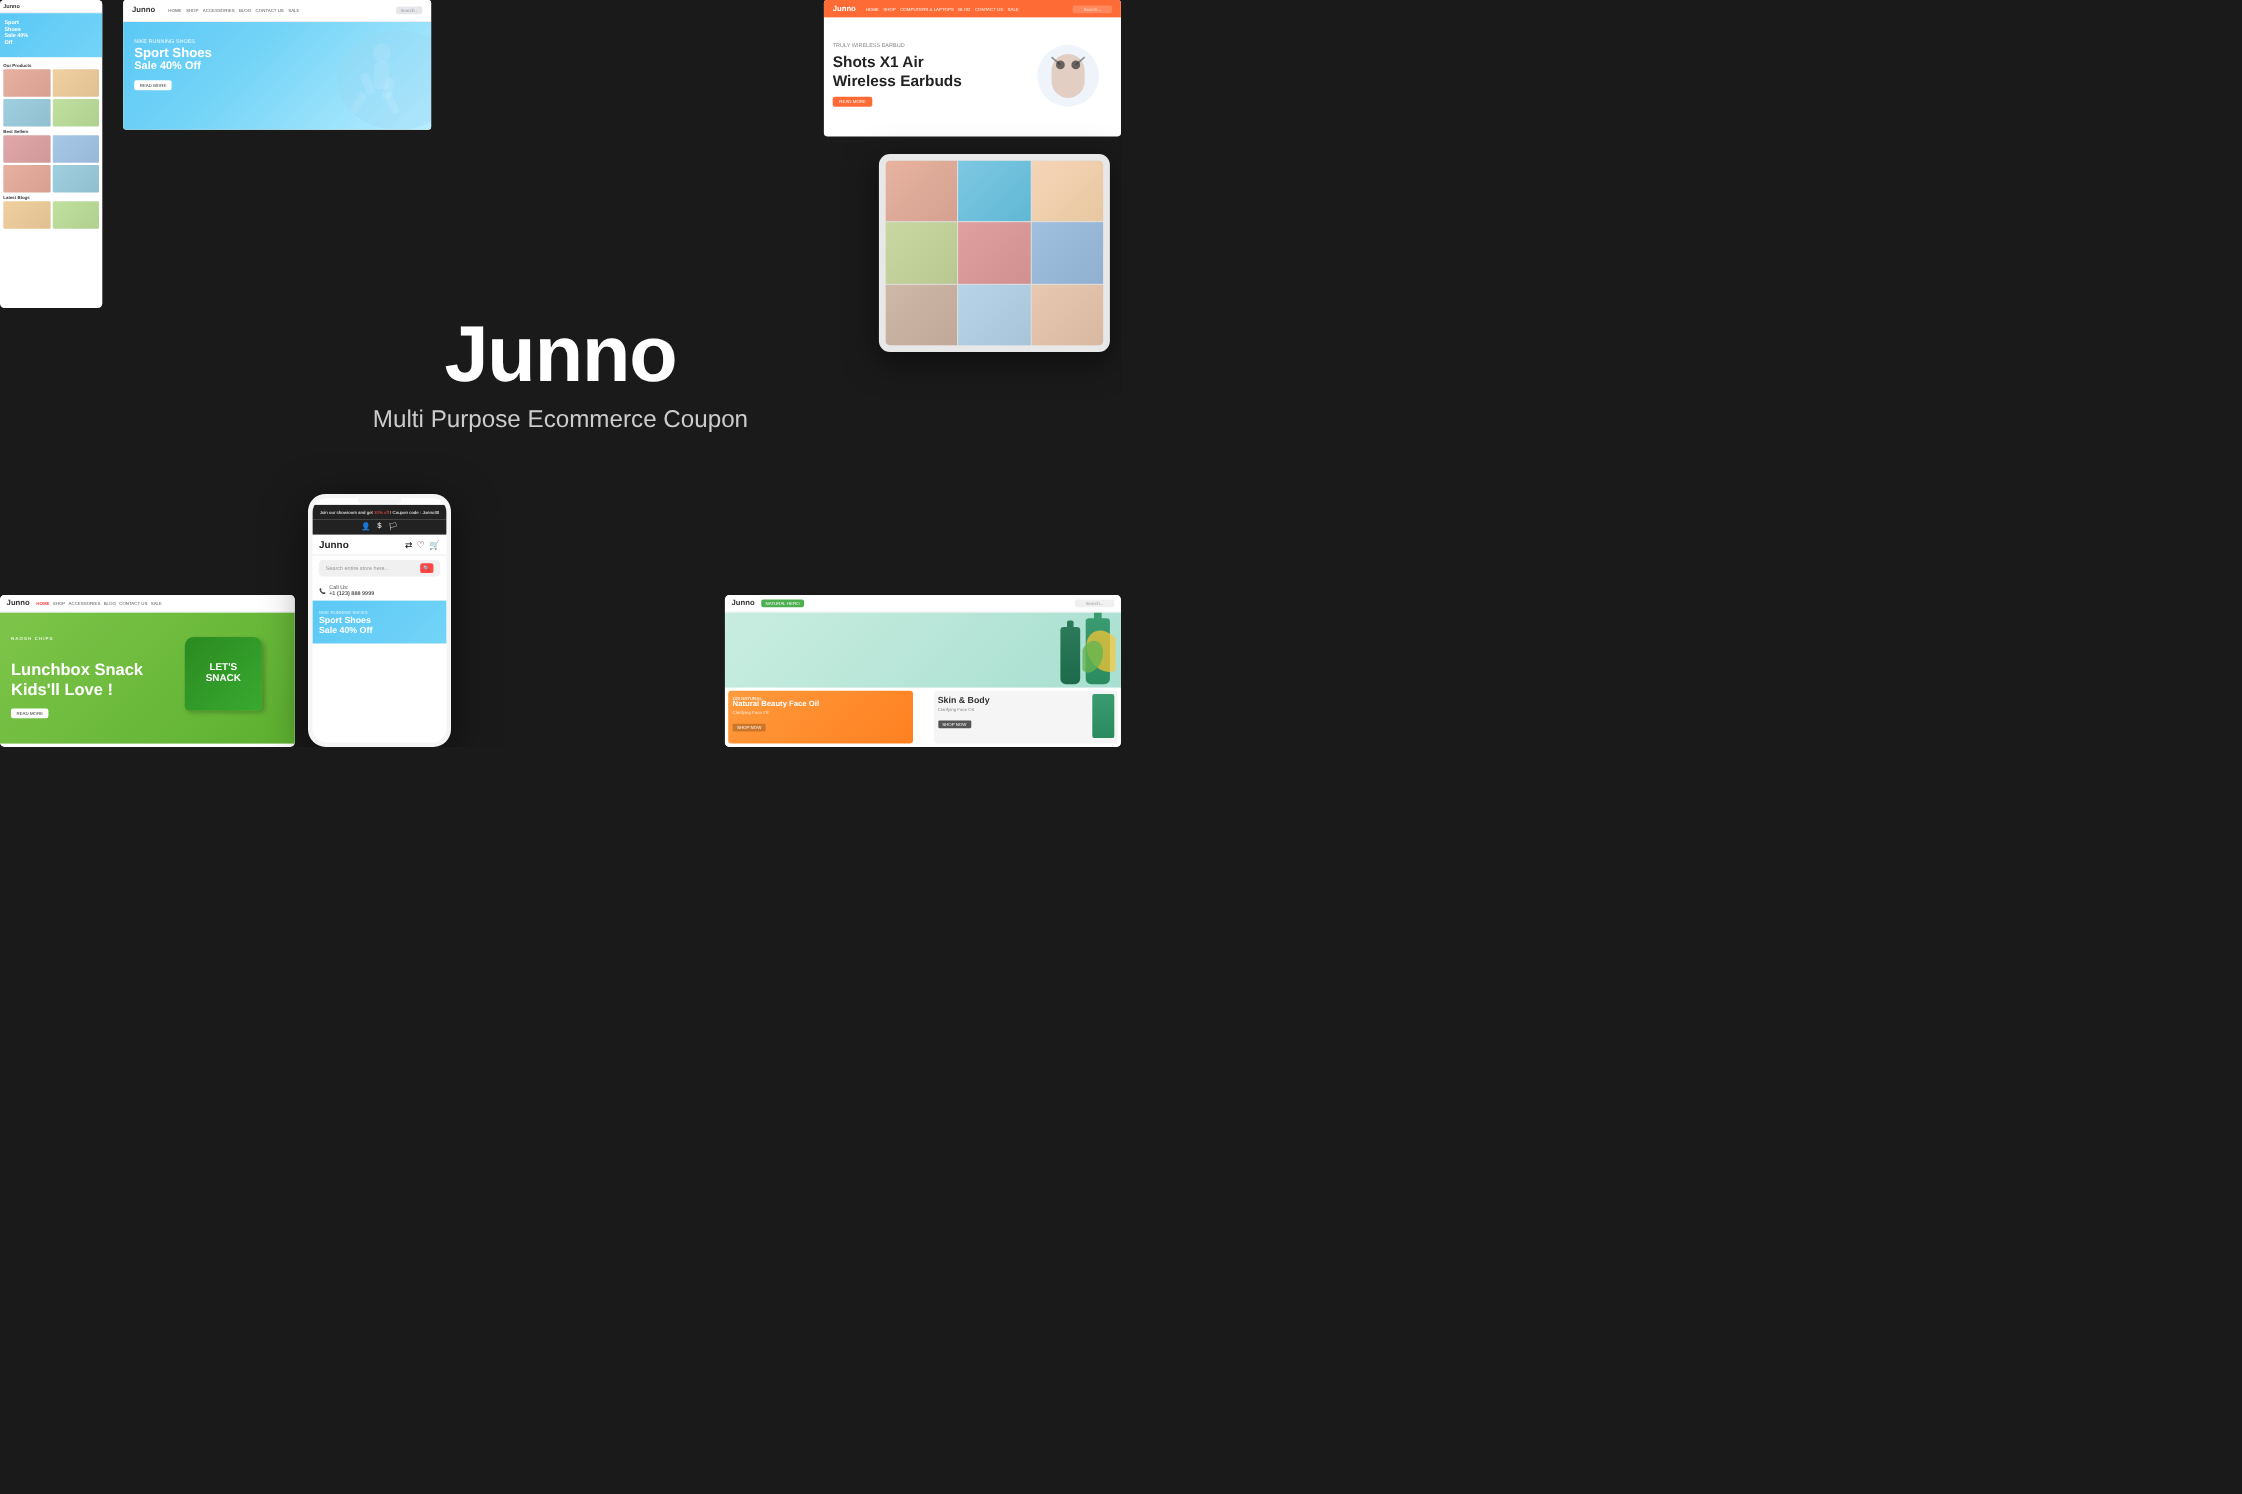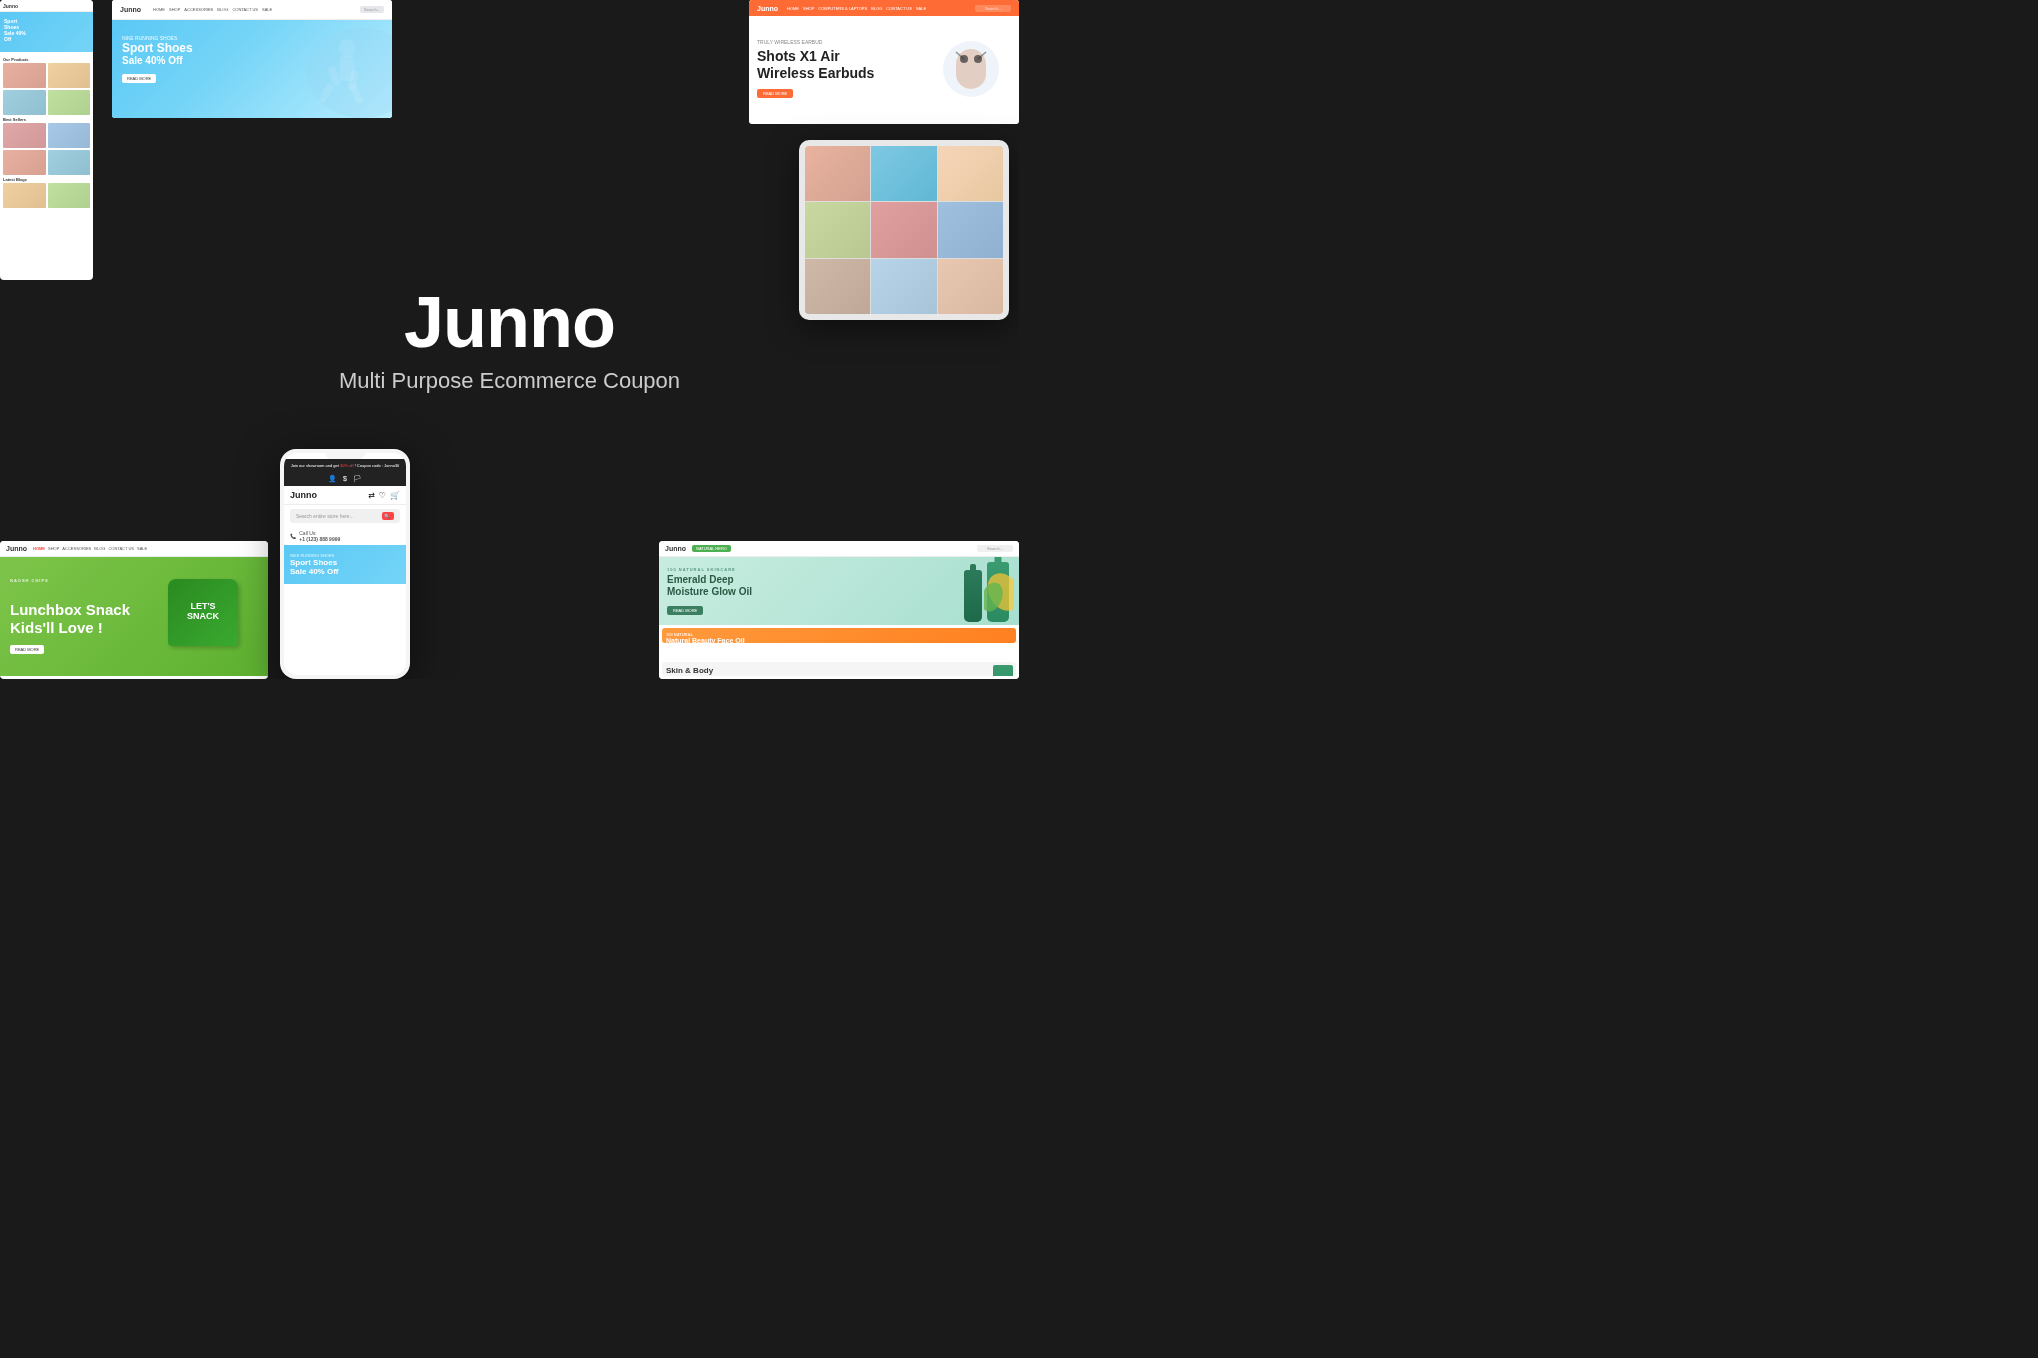--- a/index.html
+++ b/index.html
@@ -565,42 +565,37 @@
   </div>
 </div>
 
 <div class="panel" style="bottom:0;right:0;width:360px;height:138px;background:#e8f5f0;">
   <div class="skincare-header" style="height:16px;background:#fff;display:flex;align-items:center;padding:0 6px;border-bottom:1px solid #eee;">
     <span class="skincare-logo" style="font-weight:800;font-size:7px;color:#333;">Junno</span>
     <span class="skincare-nav-item">NATURAL HERO</span>
     <div style="margin-left:auto;background:#f0f0f0;border-radius:2px;padding:1px 10px;font-size:4px;color:#999;">Search...</div>
   </div>
   <div class="skincare-hero" style="height:68px;background:linear-gradient(135deg, #c8ede0 0%, #a8dfd0 100%);position:relative;overflow:hidden;display:flex;align-items:center;padding:8px;">
-    <div class="skincare-text">
-      <div class="skincare-label" style="font-size:4px;color:#5a9a80;font-weight:bold;">100 NATURAL SKINCARE</div>
-      <div class="skincare-title" style="font-size:10px;font-weight:800;color:#2a5a45;line-height:1.2;">Emerald Deep<br>Moisture Glow Oil</div>
-      <div class="skincare-btn" style="background:#3a8060;color:#fff;font-size:4px;padding:2px 6px;border-radius:2px;display:inline-block;margin-top:3px;">READ MORE</div>
-    </div>
 
     <div style="position:absolute;right:10px;top:5px;display:flex;gap:5px;align-items:flex-end;">
       <div style="width:18px;height:52px;background:linear-gradient(180deg,#2d7a5a,#1d6a4a);border-radius:3px 3px 5px 5px;position:relative;">
         <div style="position:absolute;top:-6px;left:50%;transform:translateX(-50%);width:6px;height:8px;background:#2d7a5a;border-radius:2px;"></div>
       </div>
       <div style="width:22px;height:60px;background:linear-gradient(180deg,#3a9a70,#2a8a60);border-radius:3px 3px 5px 5px;position:relative;">
         <div style="position:absolute;top:-7px;left:50%;transform:translateX(-50%);width:7px;height:9px;background:#3a9a70;border-radius:2px;"></div>
       </div>
 
       <svg width="30" height="50" viewBox="0 0 30 50" style="position:absolute;right:-5px;top:0;">
         <ellipse cx="20" cy="30" rx="15" ry="20" fill="rgba(255,200,50,0.7)" transform="rotate(-30 20 30)"></ellipse>
         <ellipse cx="8" cy="35" rx="10" ry="15" fill="rgba(100,180,80,0.8)" transform="rotate(20 8 35)"></ellipse>
       </svg>
     </div>
   </div>
 
-  <div style="display:flex;gap:19px;padding:3px;background:#fff;height:54px;flex-direction:column;">
+  <div style="display:flex;gap:19px;padding:3px;background:#fff;height:54px;">
 
     <div style="flex:1;background:linear-gradient(135deg,#ff9a3c,#ff8020);border-radius:3px;padding:4px;overflow:hidden;position:relative;">
       <div style="font-size:4px;color:rgba(255,255,255,0.8);font-weight:bold;">100 NATURAL</div>
       <div style="font-size:7px;font-weight:800;color:#fff;line-height:1.2;">Natural Beauty
 Face Oil</div>
       <div style="font-size:4px;color:rgba(255,255,255,0.8);">Clarifying Face Oil</div>
       <div style="background:rgba(0,0,0,0.2);color:#fff;font-size:4px;padding:1px 4px;border-radius:1px;display:inline-block;margin-top:2px;">SHOP NOW</div>
     </div>
 
     <div style="flex:1;background:#f5f5f5;border-radius:3px;padding:4px;overflow:hidden;position:relative;">

